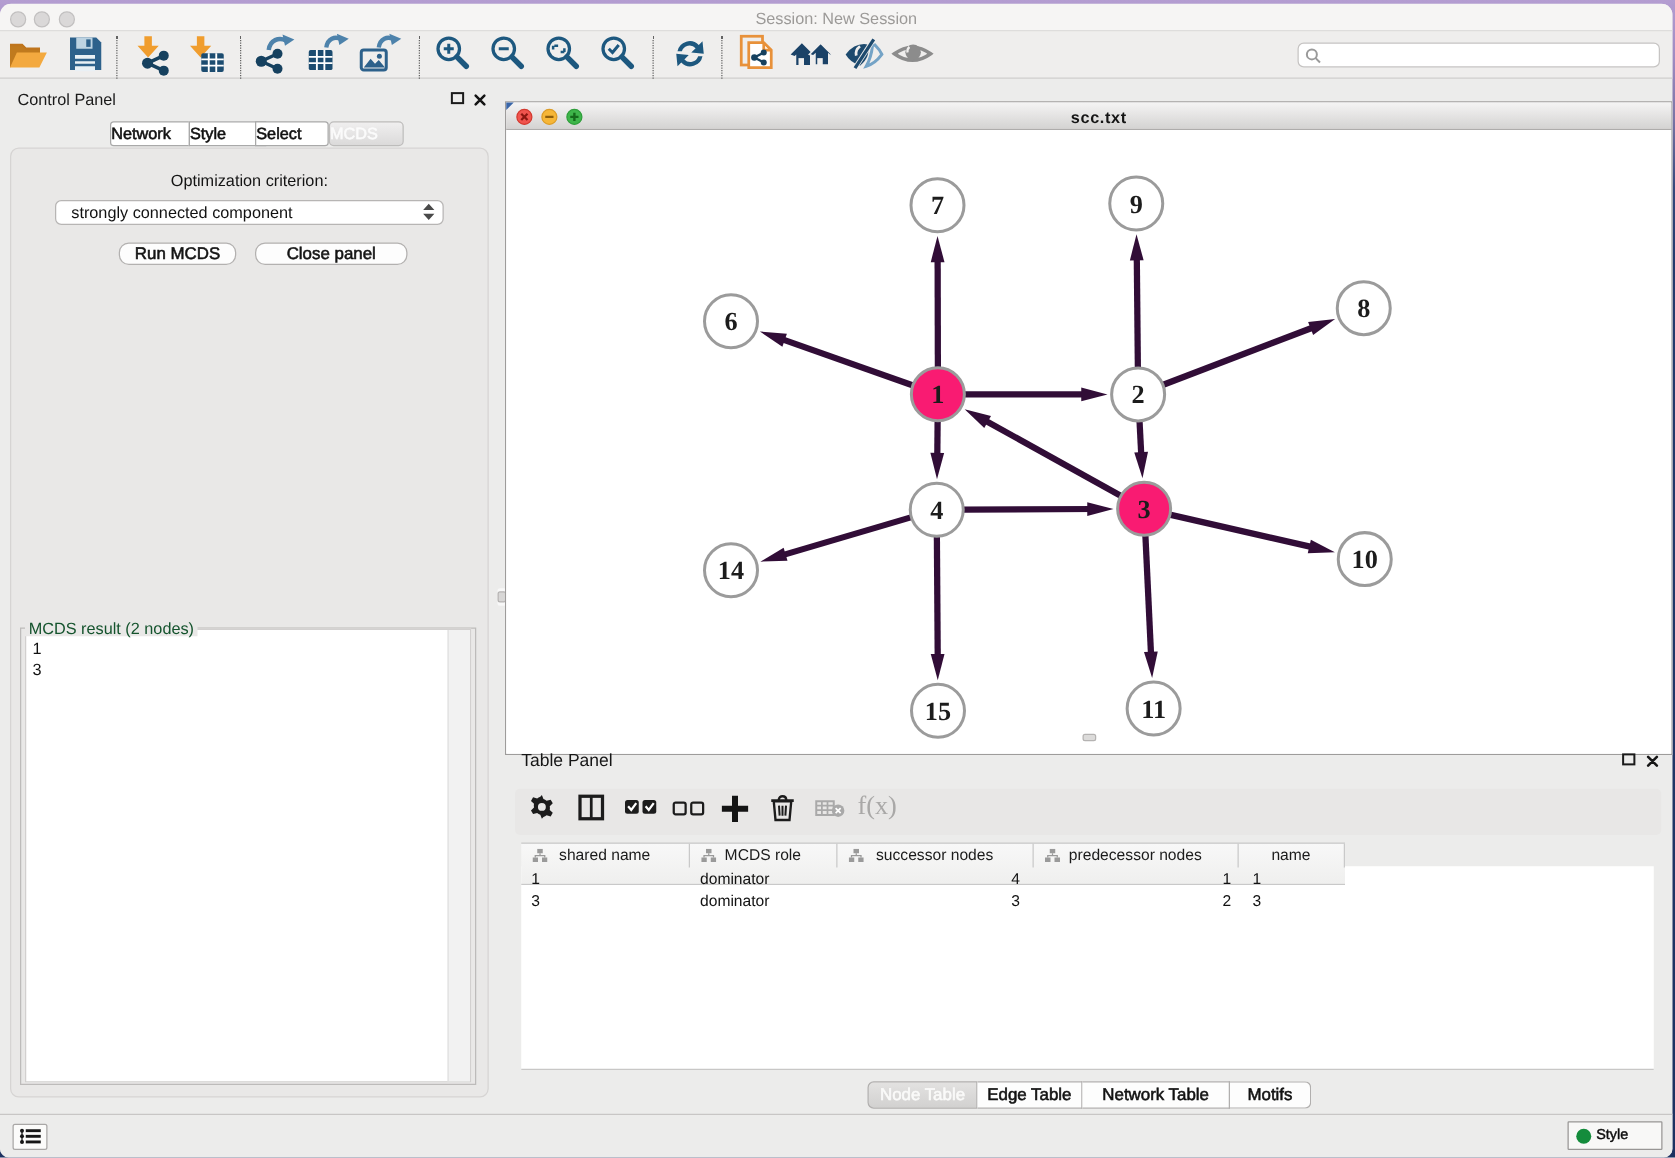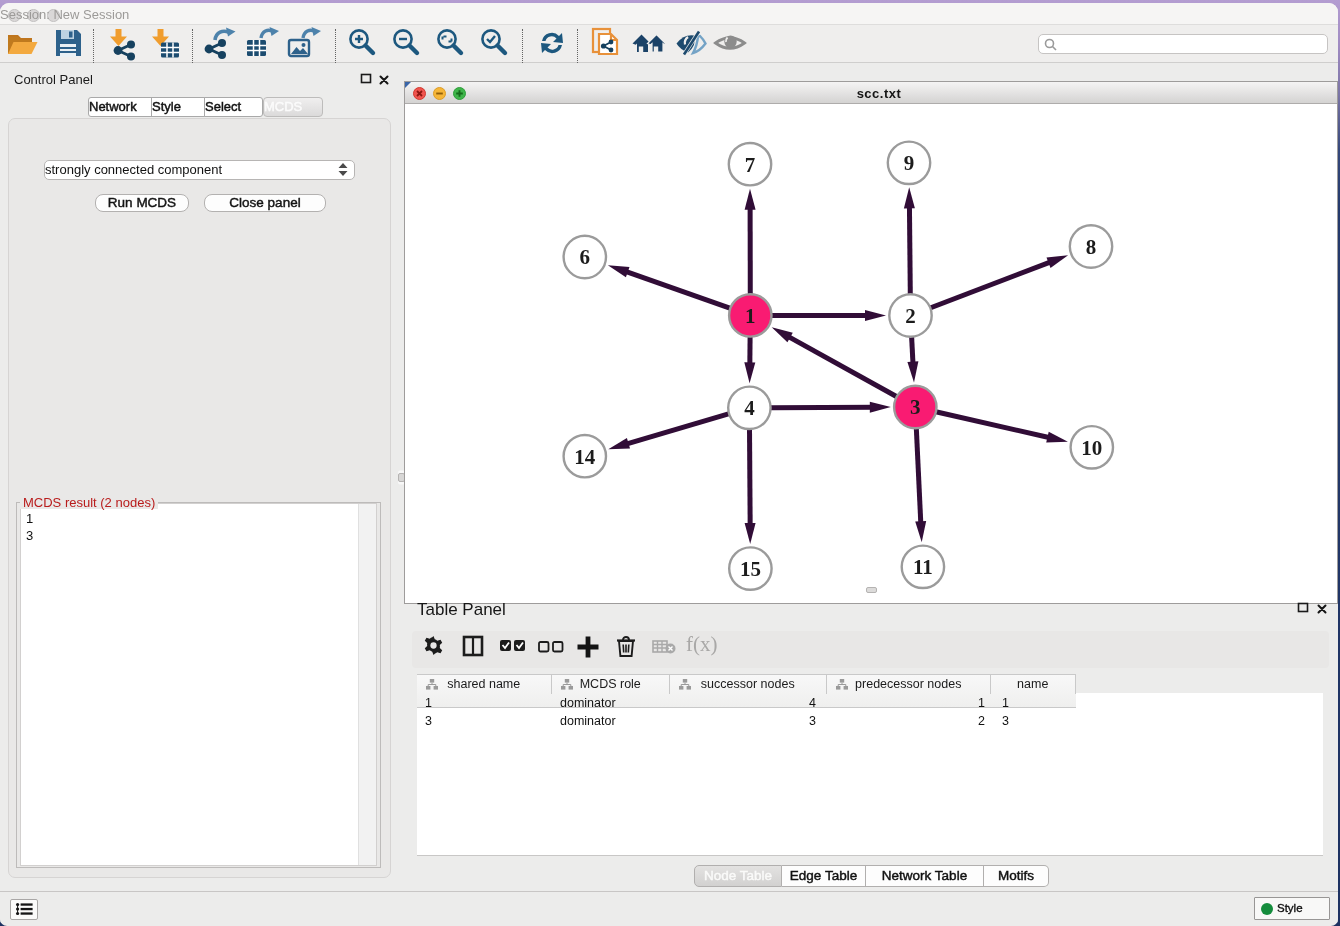--- a/index.html
+++ b/index.html
@@ -2,44 +2,44 @@
 <html><head><meta charset="utf-8"><title>Session: New Session</title>
 <style>
 *{margin:0;padding:0;box-sizing:border-box}
 html,body{width:1340px;height:926px;overflow:hidden}
 body{font-family:"Liberation Sans",sans-serif;
  background:linear-gradient(180deg,#b49dd1 0px,#a08bc2 45px,#7a74a5 95px,#35487b 150px,#243a6c 210px,#1d3161 100%);}
 #win{position:absolute;left:0;top:3px;width:1338px;height:923px;background:#ececeb;border-radius:9px 9px 7px 7px;overflow:hidden;opacity:0.999}
 .abs{position:absolute}
 #titlebar{left:0;top:0;width:1338px;height:21px;background:#f6f5f4}
 .tl{width:12.8px;height:12.8px;border-radius:50%;background:#dad8d8;border:1px solid #c2c0c0;top:6px}
-#wtitle{left:0;top:4px;width:1338px;font-size:13px;color:#9c9a98}
+#wtitle{left:0;top:4px;width:1338px;text-align:center;font-size:13px;color:#9c9a98}
 #toolbar{left:0;top:21px;width:1338px;height:39px;background:#efeeed;border-top:1px solid #dedddc;border-bottom:1px solid #cfcecd}
 .sep{top:26px;height:34px;width:1px;border-left:1.5px dotted #636363}
 .ticon{top:24px}
 #search{left:1038px;top:31px;width:290px;height:20px;background:#fff;border:1px solid #c6c4c3;border-radius:5px}
 #cp-title{left:14px;top:69px;font-size:13px;color:#1a1a1a}
 #tabs{left:88px;top:94px;height:20px}
 .tab{position:absolute;top:0;height:20px;background:#fff;border:1px solid #a9a9a9;font-size:13px;color:#111;-webkit-text-stroke:0.45px #111;text-align:left;line-height:18px}
 #tab-mcds{background:linear-gradient(#f0efef,#dbdada);color:#fbfbfb;-webkit-text-stroke:0.45px #fbfbfb;border:1px solid #bdbcbb;border-radius:4px}
 #cpanel{left:8px;top:114.5px;width:383px;height:760px;background:#e9e8e7;border:1px solid #d6d4d3;border-radius:7px}
 #optlab{left:8px;top:134px;width:383px;text-align:center;font-size:13px;color:#141414}
-#combo{left:44px;top:156.5px;width:311px;height:20px;background:#fff;border:1.4px solid #b7b5b4;border-radius:5px;font-size:13px;color:#121212;line-height:17px;padding-left:0}
+#combo{left:44px;top:156.5px;width:311px;height:20px;background:#fff;border:1.4px solid #b7b5b4;border-radius:5px;font-size:13px;color:#121212;line-height:17px;padding-left:12px}
 .btn{background:#fdfdfd;border:1.4px solid #b3b1b0;border-radius:8px;font-size:13.5px;color:#141414;-webkit-text-stroke:0.45px #141414;text-align:center;line-height:15px;height:18px;top:190.5px}
 #fs{left:16px;top:499px;width:365px;height:366px;border:1px solid #bdbbba}
-#fslegend{left:20px;top:492px;height:14px;background:#e9e8e7;padding:0 3px;font-size:13px;color:#b91c1c}
+#fslegend{left:20px;top:492px;height:14px;background:#e9e8e7;padding:0 3px;font-size:13px;color:#14532d}
 #fswhite{left:20px;top:500px;width:357px;height:363px;background:#fff;border:1px solid #d2d0cf;font-size:13px;color:#111;padding:6px 0 0 5px;line-height:17px}
 #fsscroll{left:358px;top:501px;width:18px;height:361px;background:#f2f2f2;border-left:1px solid #e0e0e0}
 #vgrip{left:398px;top:470px;width:6.5px;height:9px;background:#d8d7d6;border:1px solid #b5b3b2;border-radius:2px;box-shadow:0 -2.5px 0 #f8f8f8,0 2.5px 0 #f8f8f8}
 #nwin{left:404px;top:78px;width:934px;height:523px;background:#fff;border:1px solid #9e9c9b}
 #ntbar{left:0px;top:0px;width:932px;height:22px;background:linear-gradient(#f5f4f4,#d4d3d2);border-bottom:1px solid #aeacab}
 #ntitle{left:8px;top:4px;width:932px;text-align:center;font-size:13px;color:#151515;font-weight:bold;letter-spacing:.5px}
 .mac{width:13px;height:13px;border-radius:50%;top:4.5px}
 #hgrip{left:866px;top:584px;width:11px;height:6px;background:#dcdbda;border:1px solid #b5b3b2;border-radius:2px}
-#tp-title{left:417px;top:597px;font-size:17px;color:#161616}
+#tp-title{left:417px;top:597px;font-size:14px;color:#161616}
 #thead{left:417px;top:671px;width:659px;height:34px;background:linear-gradient(#f8f8f8,#efefee);border-top:1px solid #c9c9c9;border-bottom:1px solid #c9c9c9}
 .th{position:absolute;top:0;height:19px;border-right:1px solid #c9c9c9;font-size:12.5px;color:#1b1b1b;text-align:center;line-height:18px}
 #tbody{left:417px;top:690px;width:906px;height:163px;background:#fff;border-bottom:1px solid #c8c7c6}
 .td{position:absolute;font-size:12.5px;color:#121212;height:18px;line-height:18px}
 #btabs{left:694px;top:861.5px;height:22px}
 .btab{position:absolute;top:0;height:22px;background:#fdfdfd;border:1px solid #b1afae;font-size:13.5px;color:#121212;-webkit-text-stroke:0.45px #121212;text-align:center;line-height:20px}
 #btab-node{background:linear-gradient(#e3e2e1,#d2d1d0);color:#fafaf9;-webkit-text-stroke:0.45px #fafaf9;border-radius:5px 0 0 5px}
 #btab-motifs{border-radius:0 5px 5px 0}
 #sbar{left:0;top:887.5px;width:1338px;height:32px;background:#ececeb;border-top:1px solid #c8c6c5}
 #lbtn{left:10px;top:895.5px;width:28px;height:21px;background:#fbfbfa;border:1px solid #a9a7a6;border-radius:2px}
@@ -185,20 +185,21 @@
 <svg class="ic" style="left:379px;top:72px" width="10" height="10" viewBox="0 0 10 10">
       <path d="M1.5 1.5 L8.5 8.5 M8.5 1.5 L1.5 8.5" stroke="#151515" stroke-width="2" stroke-linecap="round"></path>
     </svg>
 <div class="abs" id="tabs">
  <div class="tab" style="left:0px;width:64px;border-radius:3px 0 0 3px">Network</div>
  <div class="tab" style="left:63px;width:62px">Style</div>
  <div class="tab" style="left:116px;width:59px;border-radius:0 3px 3px 0">Select</div>
  <div class="tab" id="tab-mcds" style="left:175px;width:60px">MCDS</div>
 </div>
 <div class="abs" id="cpanel"></div>
+<div class="abs" id="optlab">Optimization criterion:</div>
 <div class="abs" id="combo">strongly connected component</div>
 <svg class="ic" style="left:337px;top:159px" width="12" height="15" viewBox="0 0 12 15">
       <path d="M6 1 L10.5 6 H1.5 z M6 14 L1.5 9 H10.5 z" fill="#4a4a4a"></path>
     </svg>
 <div class="abs btn" style="left:95px;width:94px">Run MCDS</div>
 <div class="abs btn" style="left:204px;width:122px">Close panel</div>
 <div class="abs" id="fs"></div>
 <div class="abs" id="fswhite">1<br>3</div>
 <div class="abs" id="fsscroll"></div>
 <div class="abs" id="fslegend">MCDS result (2 nodes)</div>

